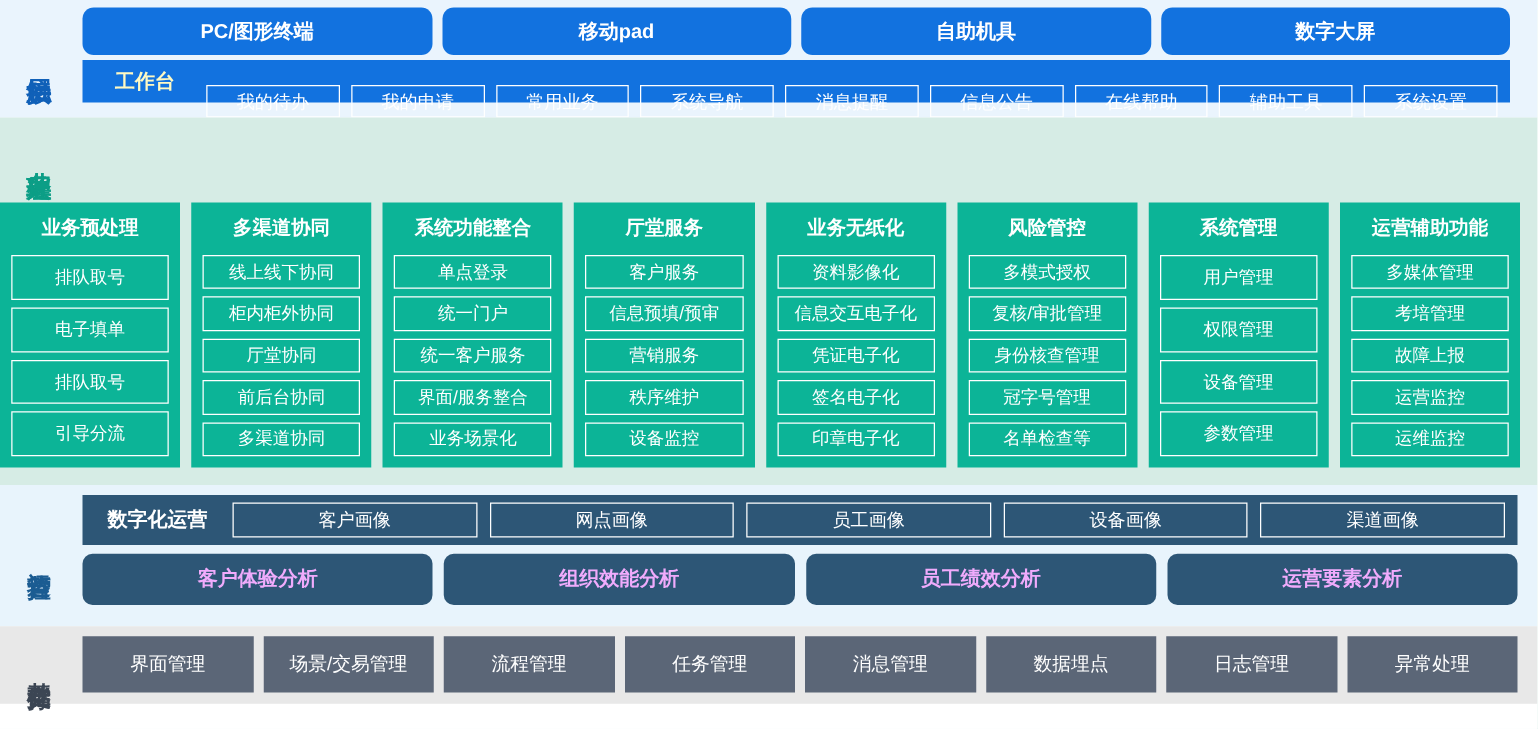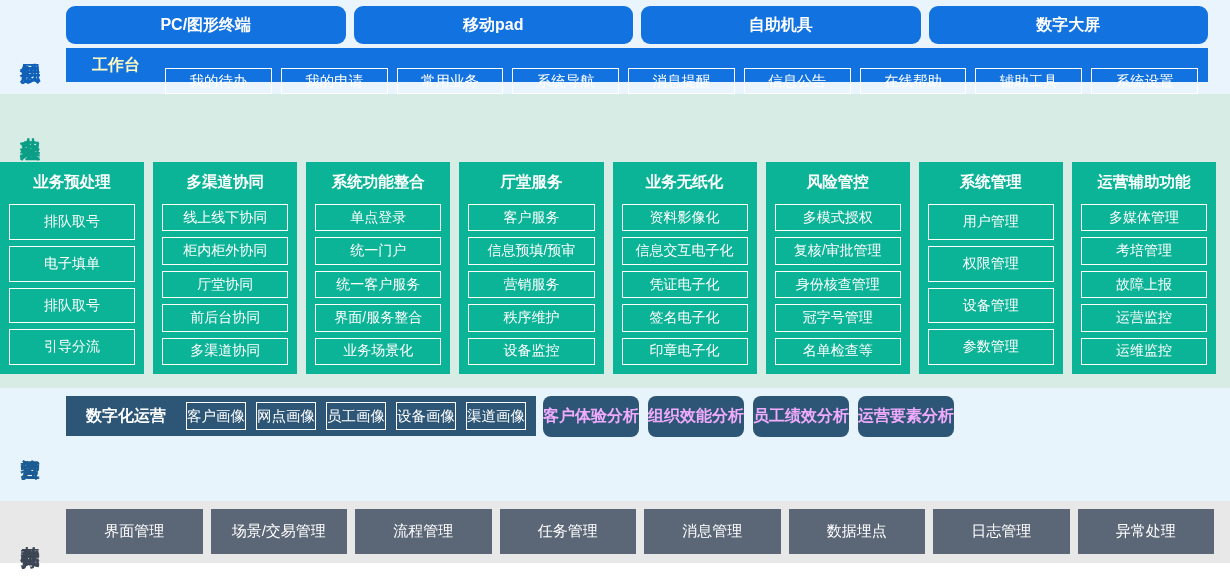--- a/index.html
+++ b/index.html
@@ -66,21 +66,21 @@
   .l2-item {
     flex: 1 1 0; border: 1px solid #ffffff;
     color: #ffffff; font-size: 14px; line-height: 1.12;
     display: flex; align-items: center; justify-content: center;
     text-align: center; padding: 0 2px;
   }
 
   
   .l3 { background: #e8f4fc; height: 113px; }
   .l3 .layer-label { color: #1b5c92; font-size: 19px; }
-  .l3-body { padding: 8px 16px 10px 6px; display: flex; flex-direction: row; gap: 7px; }
+  .l3-body { padding: 8px 16px 10px 6px; display: flex; flex-direction: column; gap: 7px; }
   .l3-row1 {
     background: #2d5676; height: 40px; display: flex;
     align-items: center; gap: 10px; padding: 0 10px;
   }
   .l3-title {
     color: #fff; font-weight: bold; font-size: 16px;
     padding: 0 10px; white-space: nowrap;
   }
   .l3-tile {
     flex: 1 1 0; border: 1px solid #ffffff; height: 28px;

